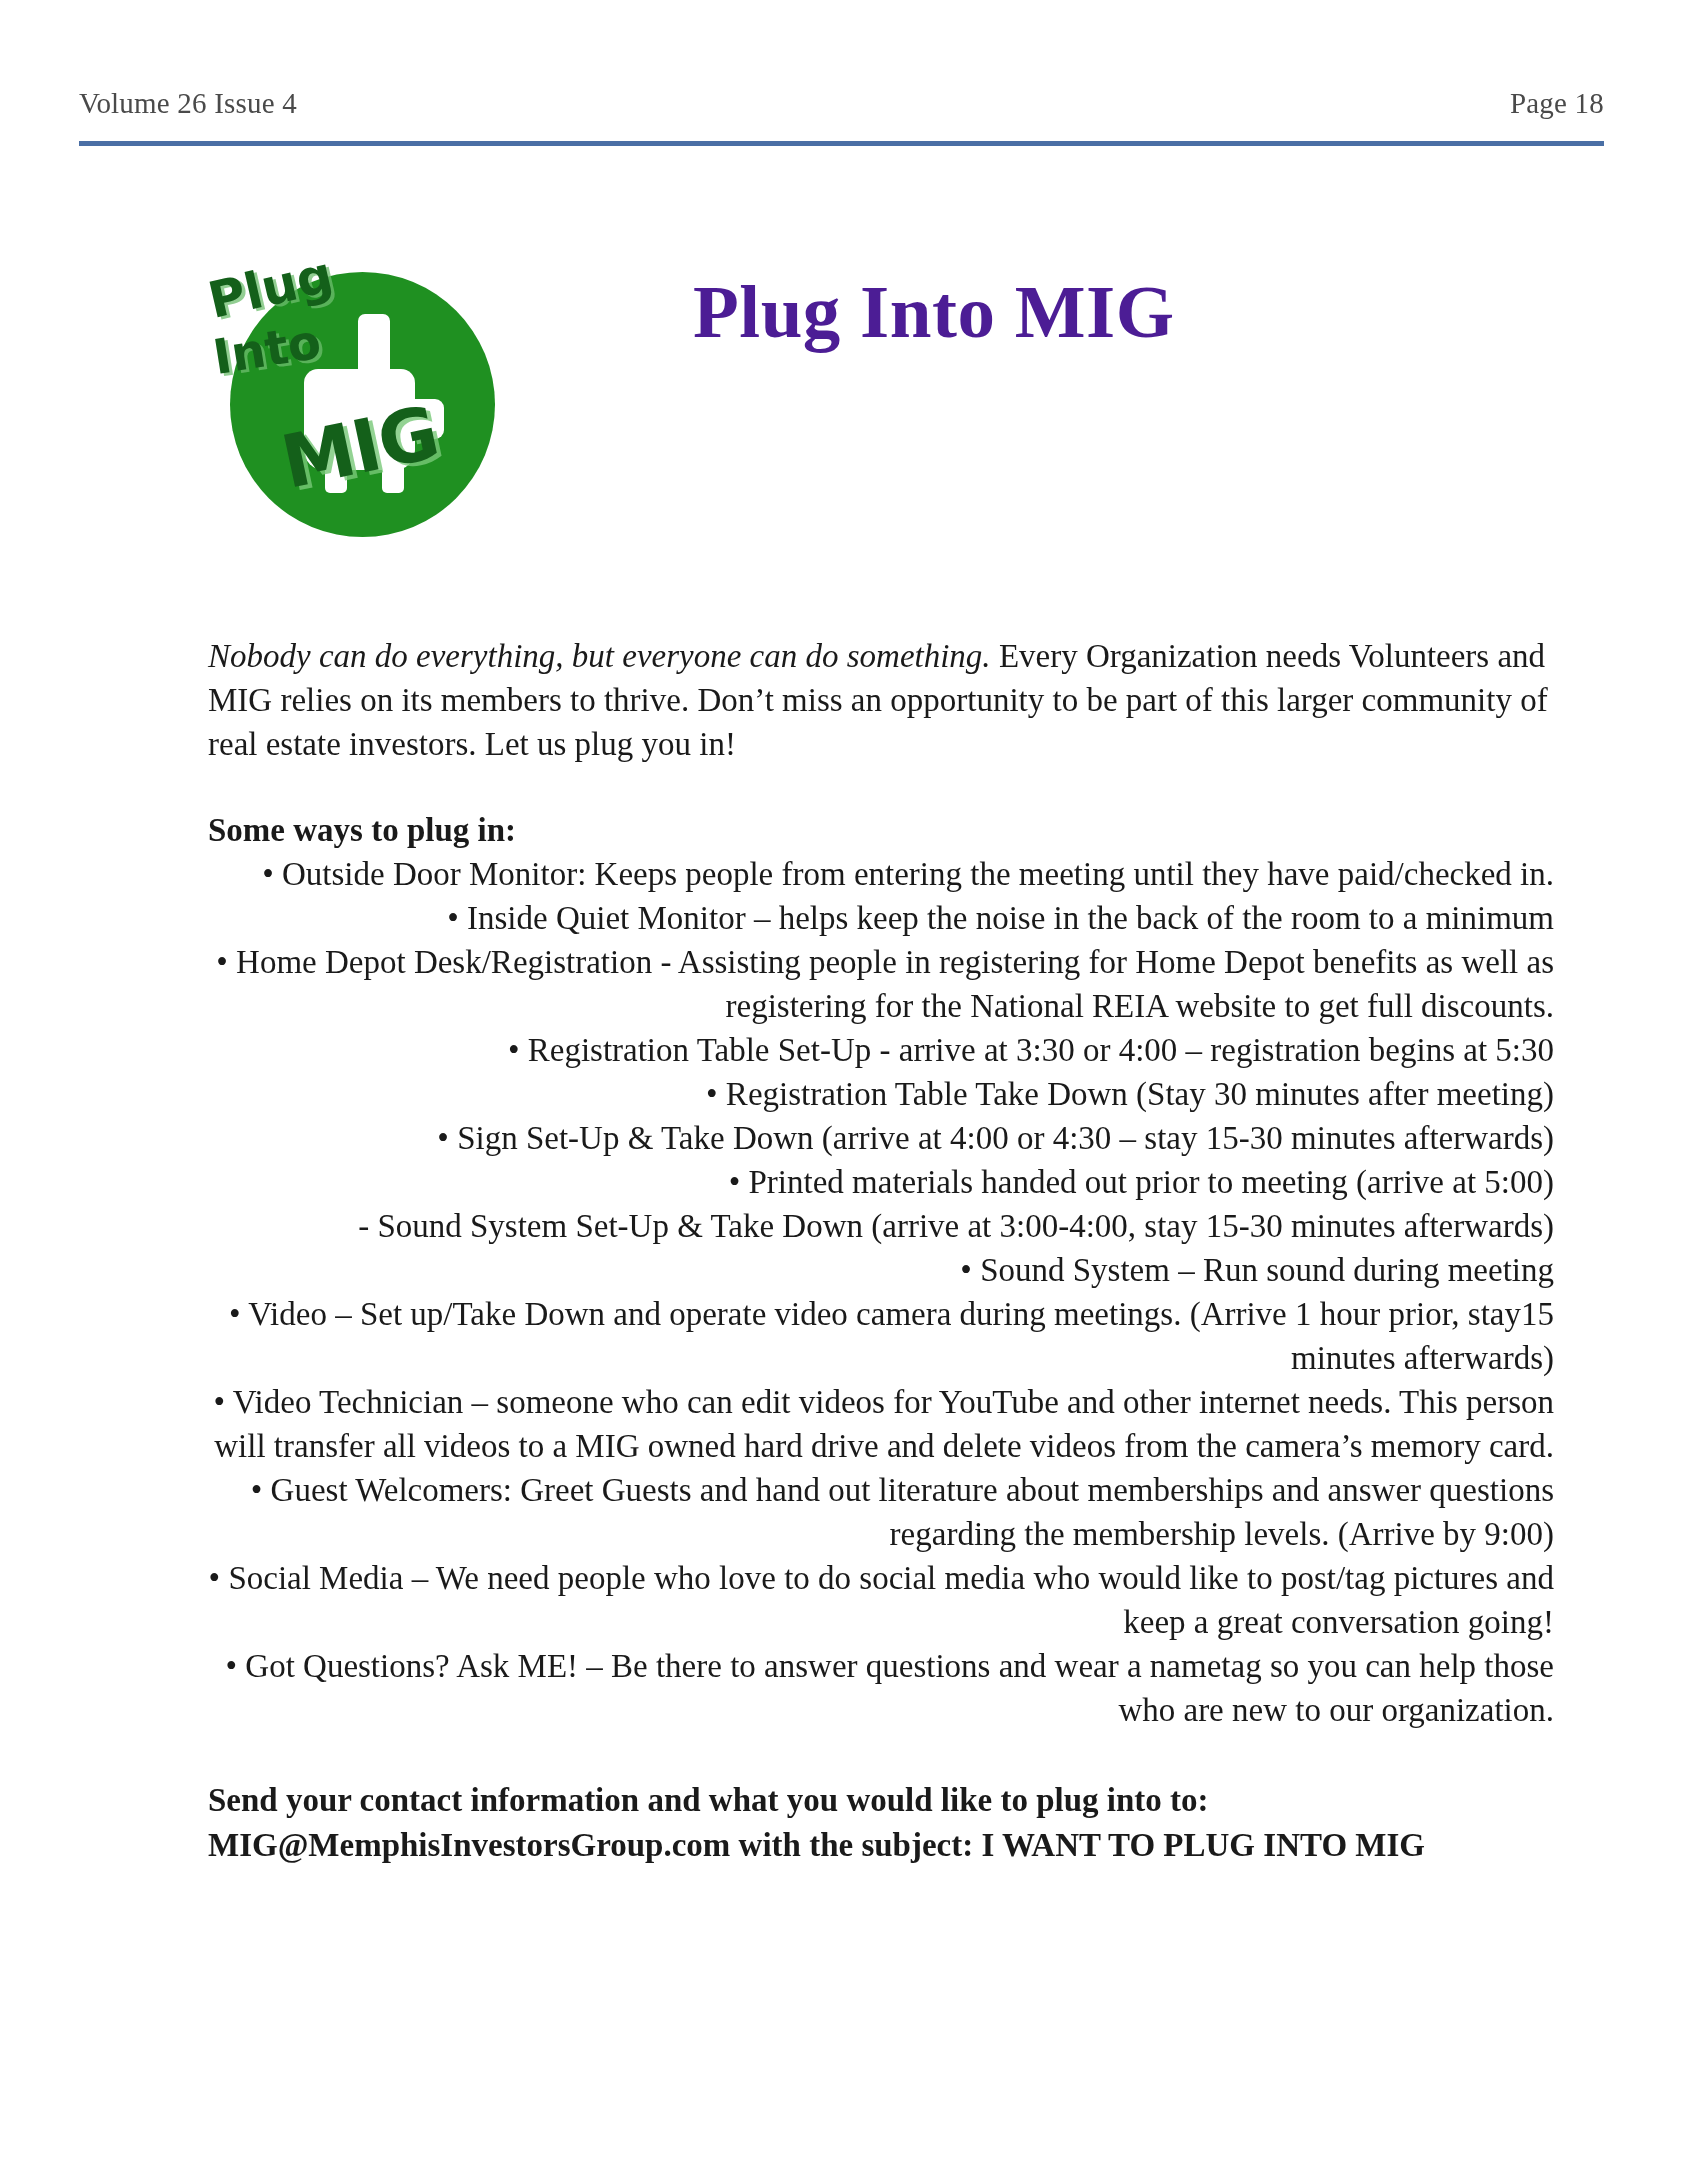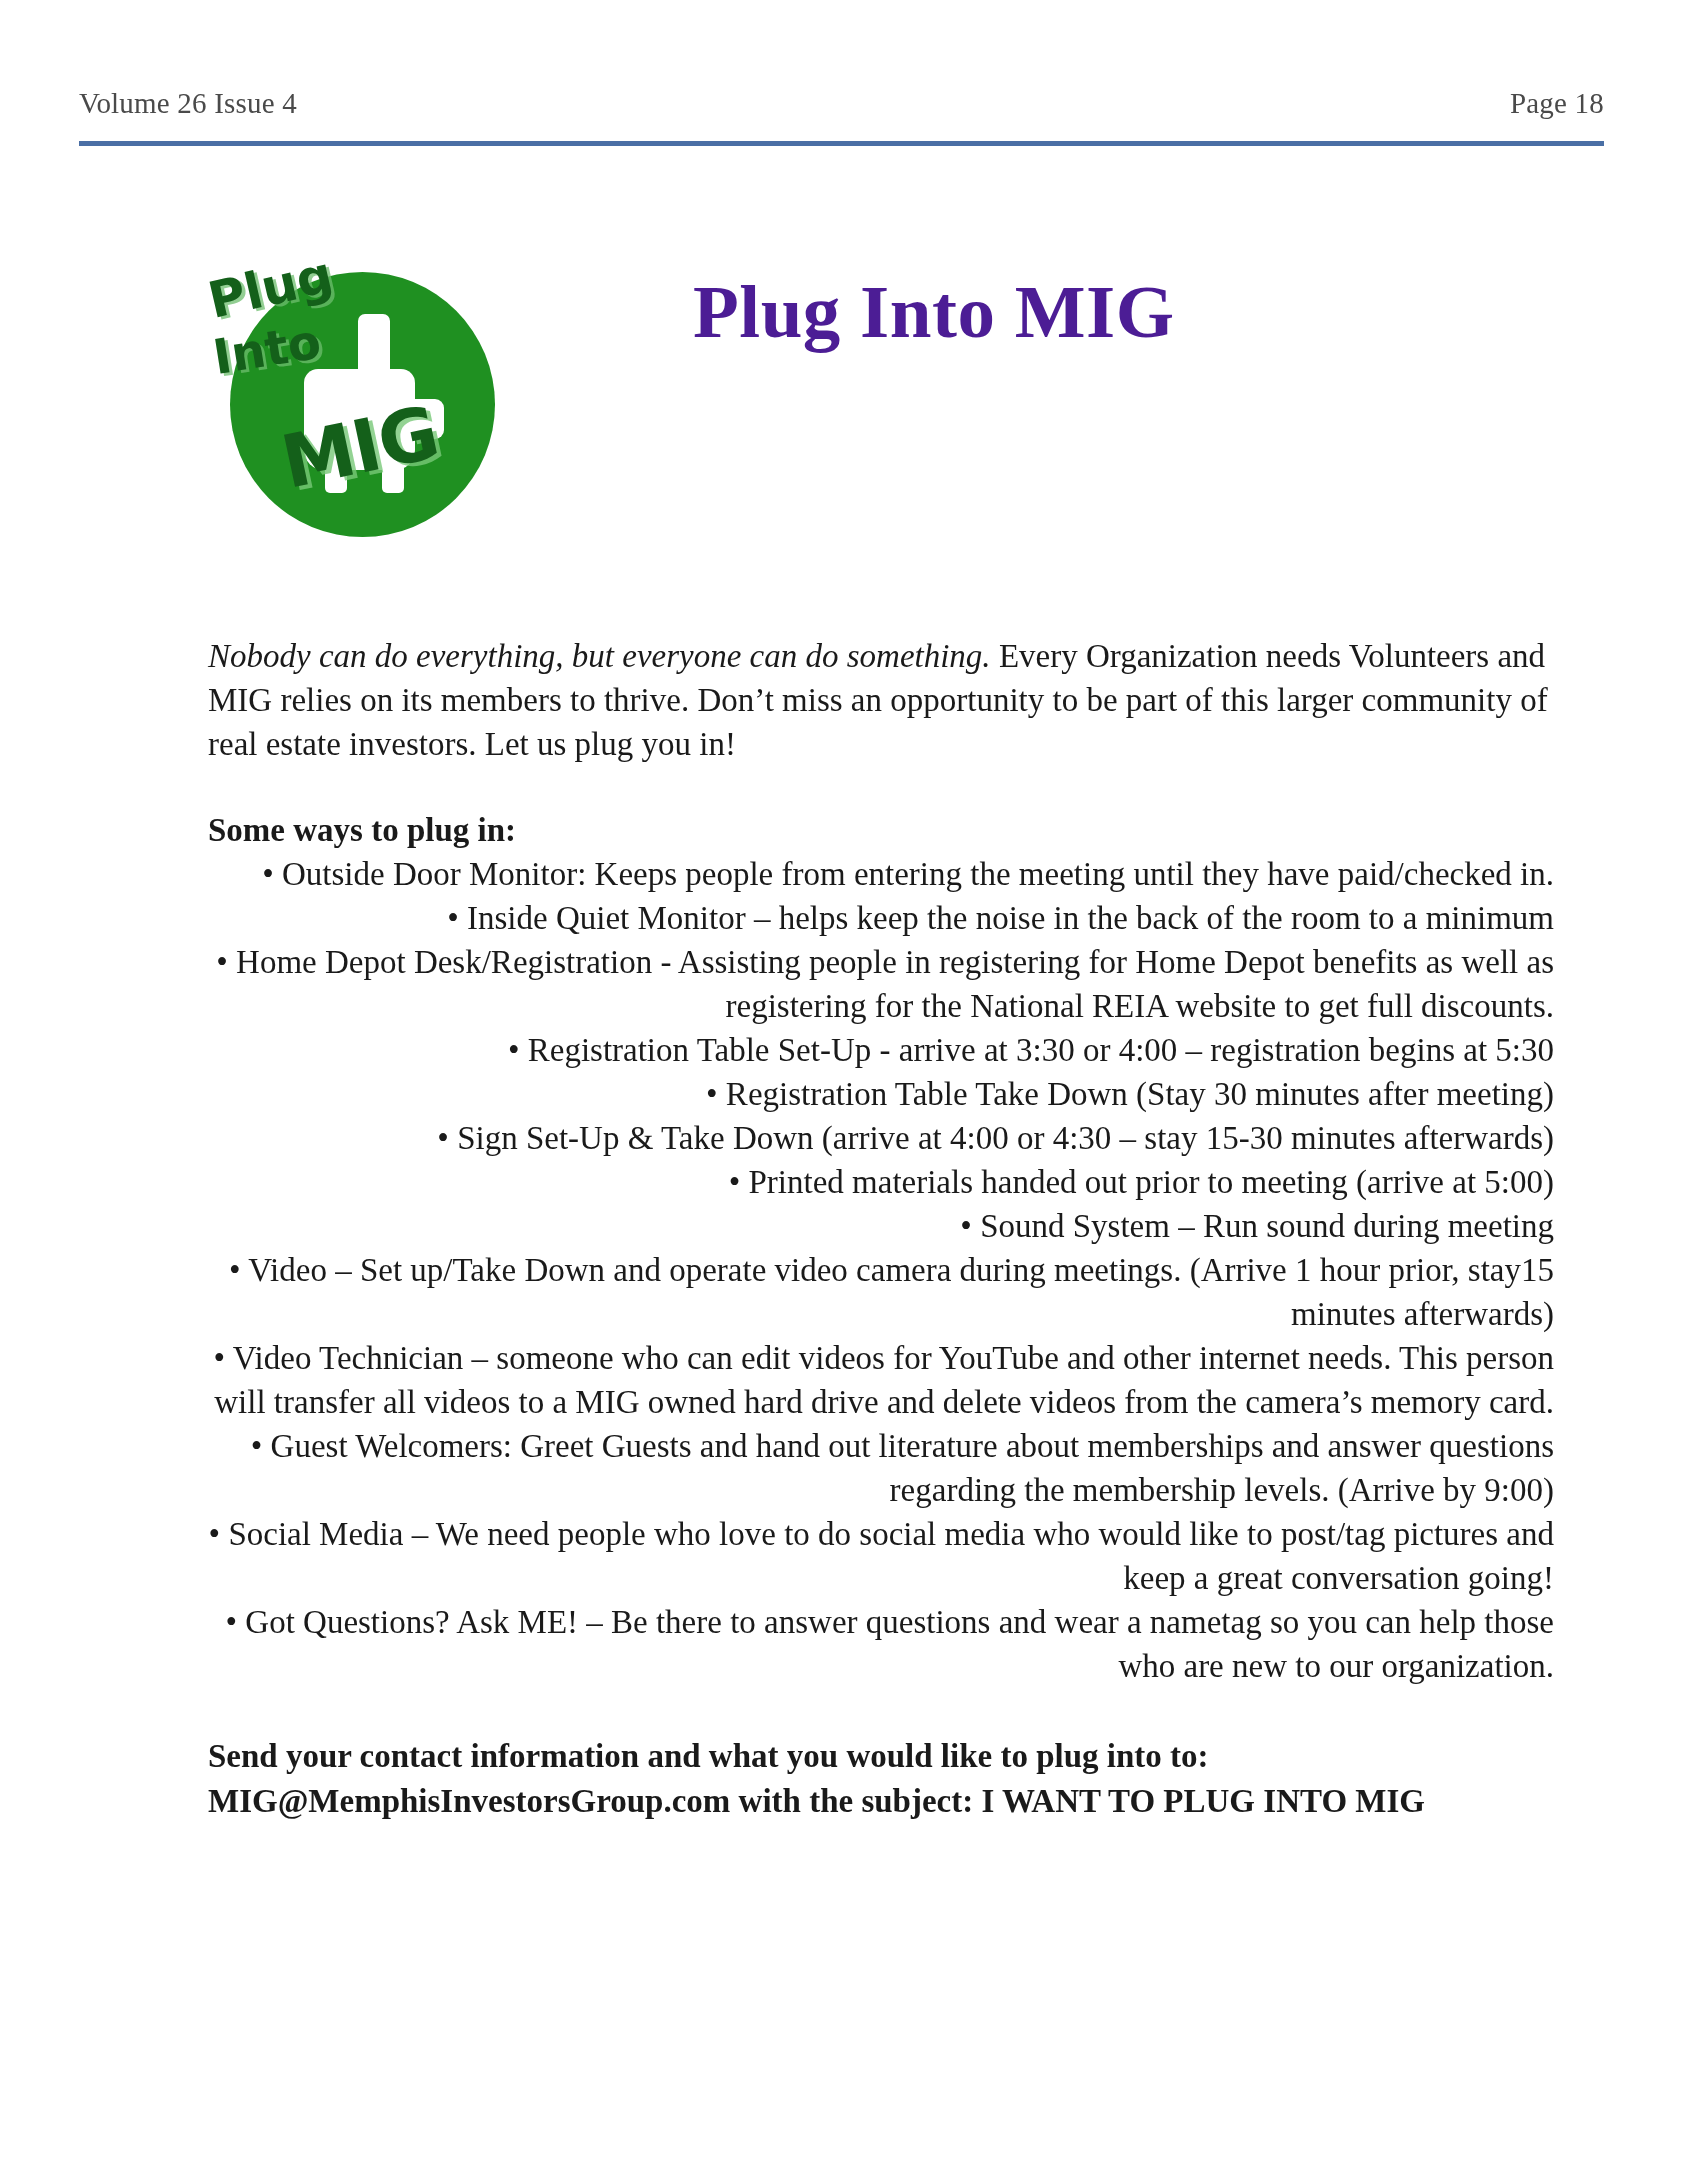--- a/index.html
+++ b/index.html
@@ -230,20 +230,21 @@
     <p class="section-head">Some ways to plug in:</p>
 
     <ul class="bullets">
       <li>• Outside Door Monitor:  Keeps people from entering the meeting until they have paid/checked in.</li>
       <li>• Inside Quiet Monitor – helps keep the noise in the back of the room to a minimum</li>
       <li>• Home Depot Desk/Registration  - Assisting people in registering for Home Depot benefits as well as registering for the National REIA website to get full discounts.</li>
       <li>• Registration Table Set-Up - arrive at 3:30 or 4:00 – registration begins at 5:30</li>
       <li>• Registration Table Take Down (Stay 30 minutes after meeting)</li>
       <li>• Sign Set-Up &amp; Take Down (arrive at 4:00 or 4:30 – stay 15-30 minutes afterwards)</li>
       <li>• Printed materials handed out prior to meeting (arrive at 5:00)</li>
+      <li>- Sound System Set-Up &amp; Take Down (arrive at 3:00-4:00, stay 15-30 minutes afterwards)</li>
       <li>• Sound System – Run sound during meeting</li>
       <li>• Video – Set up/Take Down and operate video camera during meetings. (Arrive 1 hour prior, stay15 minutes afterwards)</li>
       <li>• Video Technician – someone who can edit videos for YouTube and other internet needs.  This person will transfer all videos to a MIG owned hard drive and delete videos from the camera’s memory card.</li>
       <li>• Guest Welcomers:  Greet Guests and hand out literature about memberships and answer questions regarding the membership levels. (Arrive by 9:00)</li>
       <li>• Social Media – We need people who love to do social media who would like to post/tag pictures and keep a great conversation going!</li>
       <li>• Got Questions? Ask ME! – Be there to answer questions and wear a nametag so you can help those who are new to our organization.</li>
     </ul>
 
     <div class="closing">
       <div>Send your contact information and what you would like to plug into to:</div>

